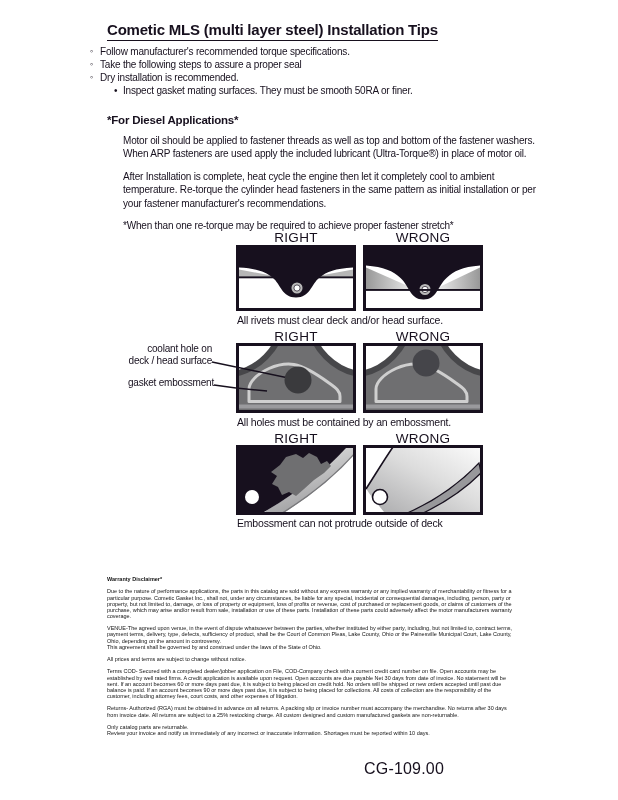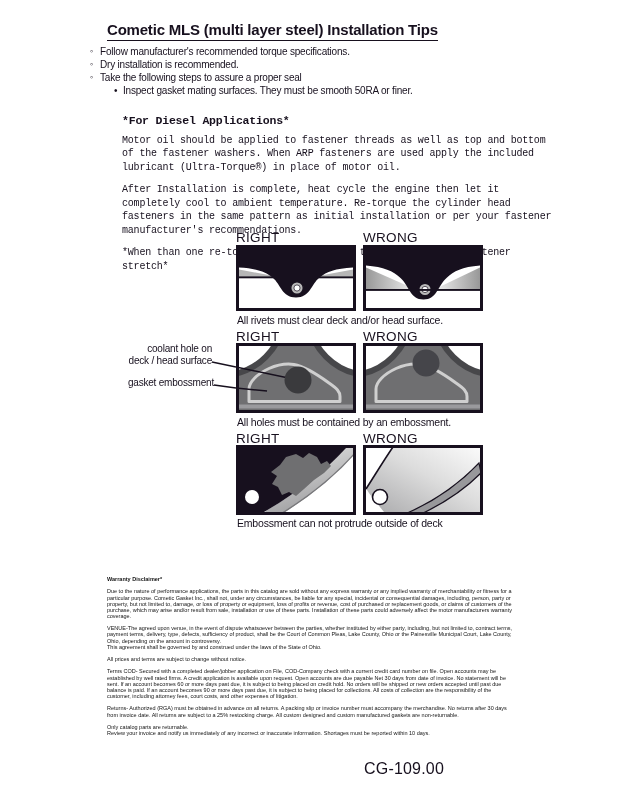--- a/index.html
+++ b/index.html
@@ -12,25 +12,25 @@
     position:absolute;left:107px;top:21px;font-size:15px;font-weight:bold;
     letter-spacing:-0.2px;border-bottom:1.6px solid #17101e;padding-bottom:2px;text-align:right;
   }
   
   .bullets{position:absolute;left:90px;top:45px;width:460px;font-size:10px;letter-spacing:-0.2px;line-height:13px;}
   .b1{position:relative;padding-left:10px;}
   .b1::before{content:"\25E6";position:absolute;left:0;top:0;font-size:9px;}
   .b2{position:relative;padding-left:9px;margin-left:24px;}
   .b2::before{content:"\2022";position:absolute;left:0;top:0;font-size:10px;}
   
-  .diesel{position:absolute;left:122px;top:114px;width:432px;font-size:10px;letter-spacing:-0.2px;line-height:13.5px;font-family:Liberation Mono, monospace;}
+  .diesel{position:absolute;left:107px;top:114px;width:432px;font-size:10px;letter-spacing:-0.2px;line-height:13.5px;}
   .diesel h2{font-size:11.5px;font-weight:bold;margin:0 0 6px 0;letter-spacing:-0.2px;}
-  .diesel p{margin:0 0 9px 0;}
-  
-  .fig-label{position:absolute;width:120px;text-align:left;font-size:13.5px;letter-spacing:0.3px;}
+  .diesel p{margin:0 0 9px 16px;}
+  
+  .fig-label{position:absolute;width:120px;text-align:center;font-size:13.5px;letter-spacing:0.3px;}
   .fig-box{position:absolute;width:120px;display:block;}
   .fig-box svg{display:block;width:120px;}
   .caption{position:absolute;font-size:10.5px;letter-spacing:-0.2px;line-height:13px;}
   .annot{position:absolute;text-align:right;font-size:10px;letter-spacing:-0.2px;line-height:11.5px;}
   .leader-overlay{position:absolute;left:110px;top:340px;pointer-events:none;}
   
   .disclaimer{position:absolute;left:107px;top:576px;width:406px;font-size:5.5px;line-height:6.15px;color:#141414;letter-spacing:0;}
   .disclaimer .dh{font-weight:bold;margin:0 0 6.2px 0;}
   .disclaimer p{margin:0 0 6.2px 0;white-space:pre-line;}
   
@@ -38,22 +38,22 @@
 </style>
 </head>
 <body>
 
 <div id="page">
 
   <div class="title">Cometic MLS (multi layer steel) Installation Tips</div>
 
   <div class="bullets">
     <div class="b1">Follow manufacturer's recommended torque specifications.</div>
+    <div class="b1">Take the following steps to assure a proper seal</div>
     <div class="b1">Dry installation is recommended.</div>
-    <div class="b1">Take the following steps to assure a proper seal</div>
     <div class="b2">Inspect gasket mating surfaces.  They must be smooth 50RA or finer.</div>
   </div>
 
   <div class="diesel">
     <h2>*For Diesel Applications*</h2>
     <p>Motor oil should be applied to fastener threads as well as top and bottom of the fastener washers. When ARP fasteners are used apply the included lubricant (Ultra-Torque®) in place of motor oil.</p>
     <p>After Installation is complete, heat cycle the engine then let it completely cool to ambient temperature. Re-torque the cylinder head fasteners in the same pattern as initial installation or per your fastener manufacturer's recommendations.</p>
     <p>*When than one re-torque may be required to achieve proper fastener stretch*</p>
   </div>
 

